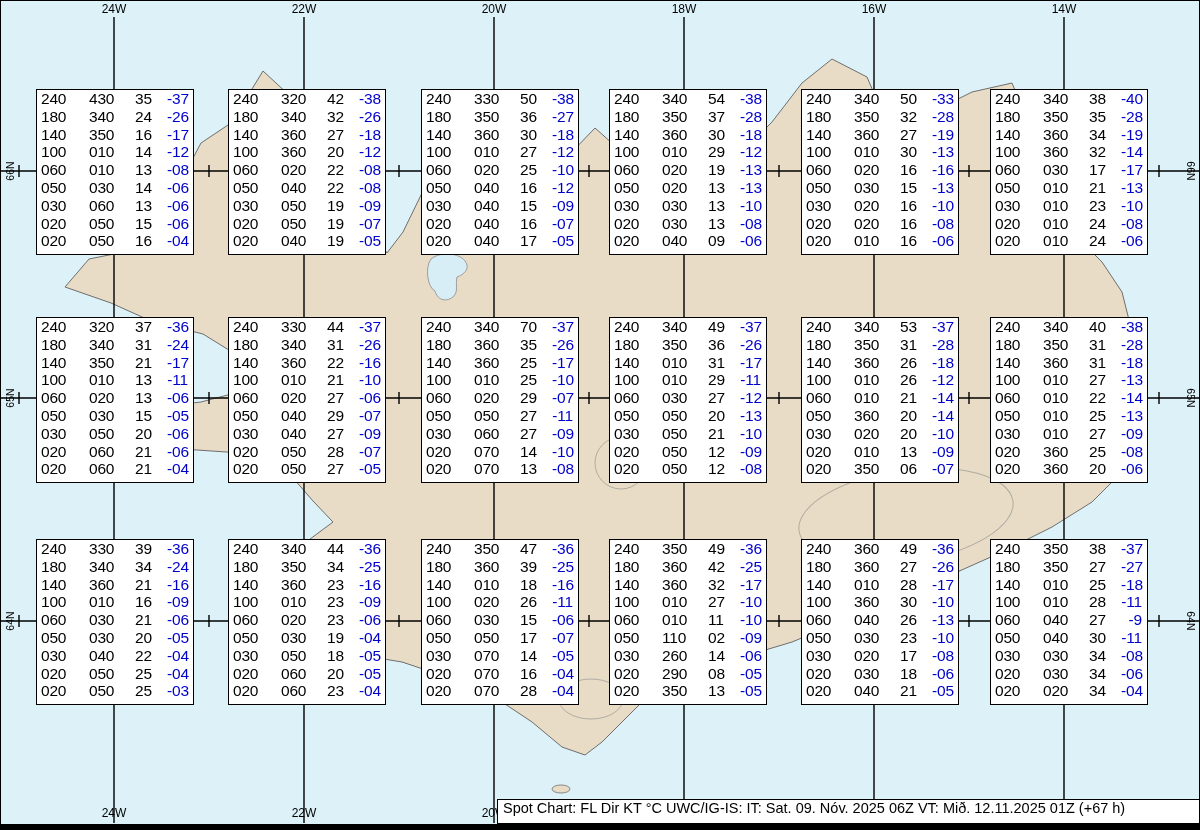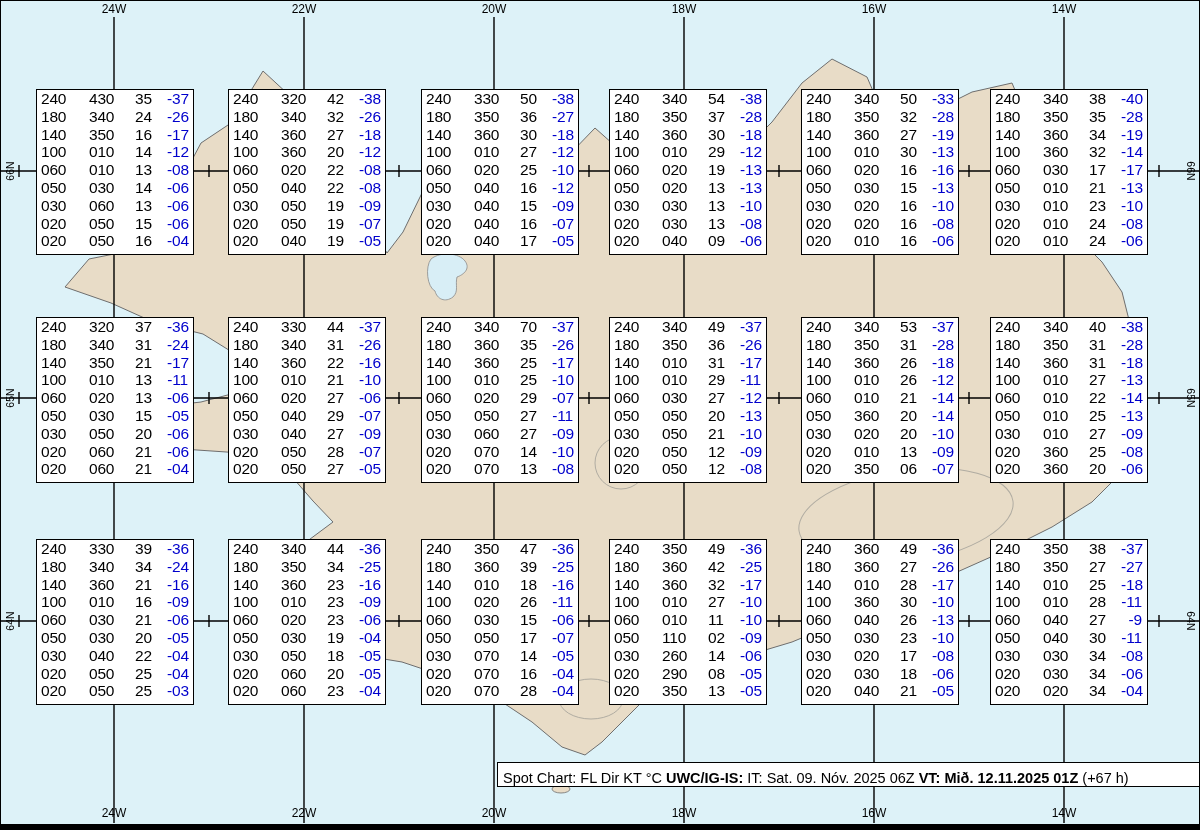--- a/index.html
+++ b/index.html
@@ -27,26 +27,26 @@
     display:flex;flex-direction:column;justify-content:flex-start;
     padding:0 5px 0 4px;
   }
   .spot-row{
     display:grid;grid-template-columns:48px 46px 32px 1fr;
     font-size:15.5px;line-height:17.8px;color:#000;letter-spacing:-0.2px;
   }
   .spot-row .v3{text-align:right;color:#0000cc;}
   
   #status-bar{
-    position:absolute;left:496px;top:761px;width:704px;height:25px;
+    position:absolute;left:496px;top:798px;width:704px;height:25px;
     background:#fff;border:1px solid #000;border-right:none;box-sizing:border-box;
-    display:flex;align-items:flex-end;
+    display:flex;align-items:flex-start;
     font-size:14.5px;color:#000;padding-left:5px;white-space:pre;overflow:hidden;
   }
-  #status-bar .bold{font-weight:bold;}
+  #status-bar .bold{font-weight:normal;}
   
   #bottom-bar{
     position:absolute;left:0;top:823px;width:1200px;height:7px;background:#000;
   }
 </style>
 </head>
 <body>
 
 <div id="stage">
 

